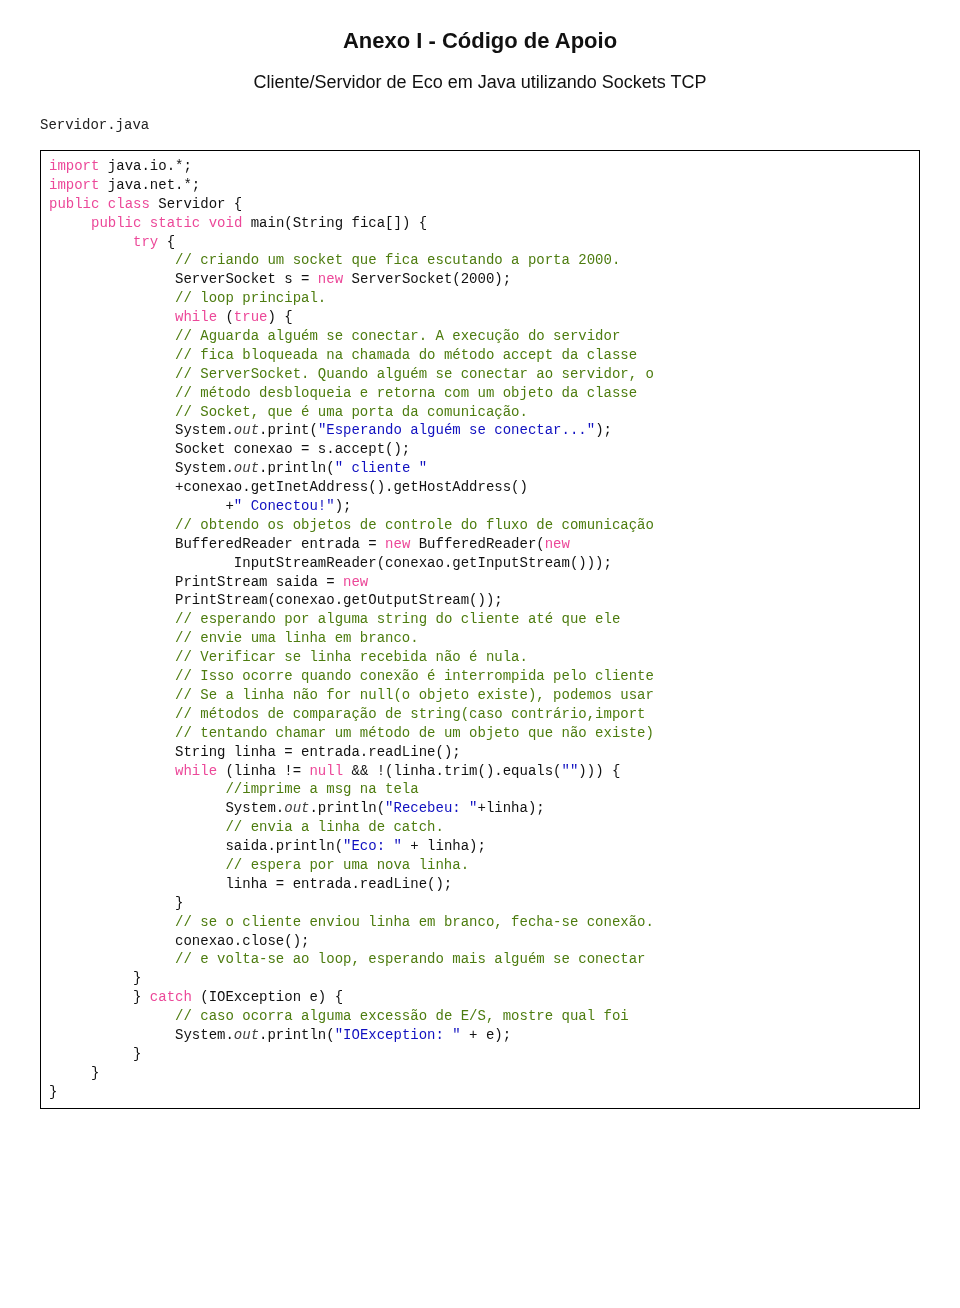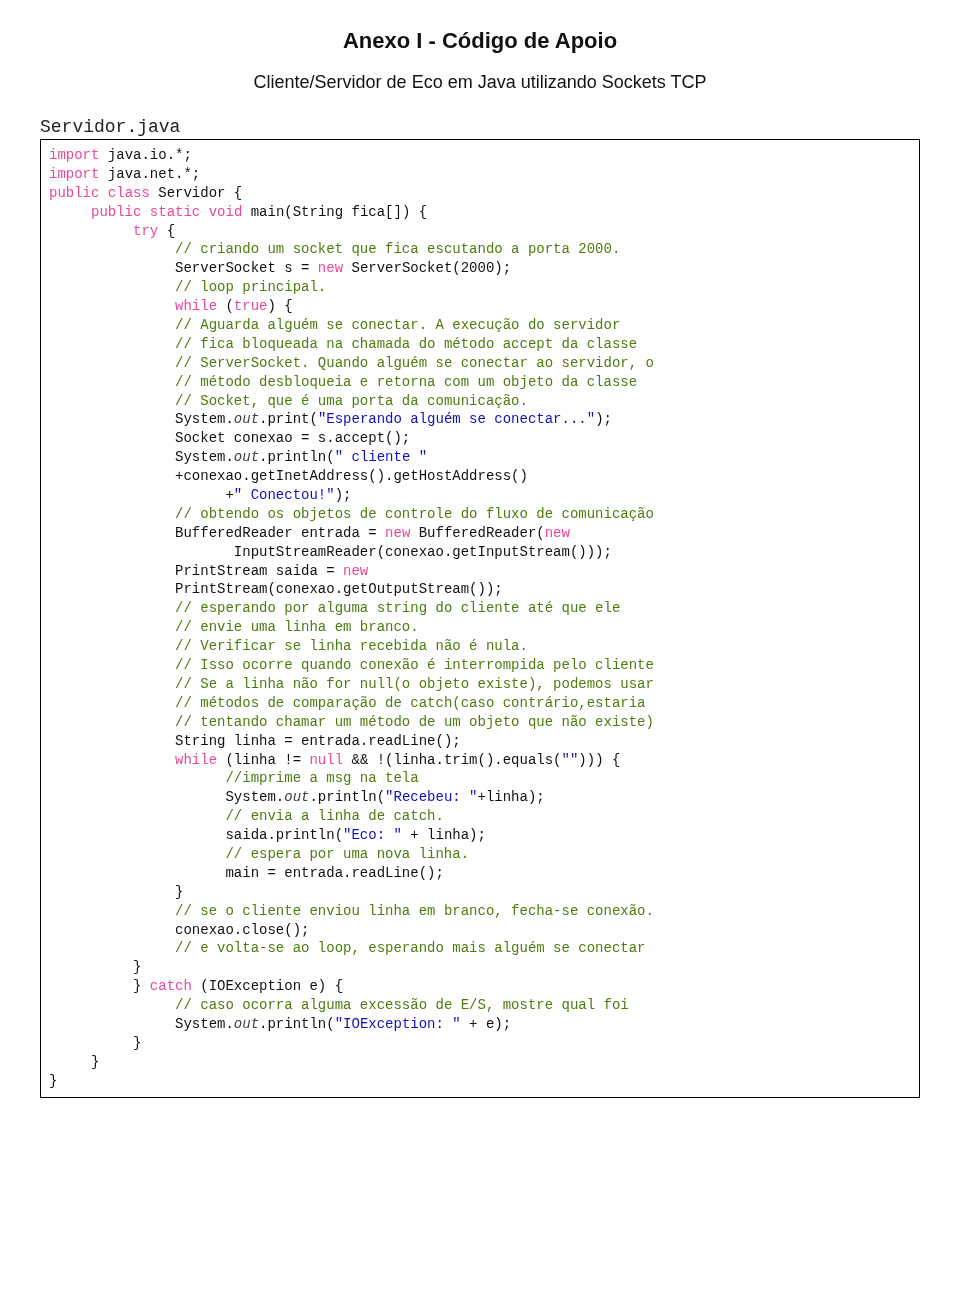--- a/index.html
+++ b/index.html
@@ -23,23 +23,23 @@
   .doc-subtitle {
     text-align:center;
     font-family:Arial, Helvetica, sans-serif;
     font-weight:normal;
     font-size:18px;
     margin-bottom:24px;
   }
 
   .file-label {
     font-family:"Courier New", Courier, monospace;
-    font-size:18px;
+    font-size:14px;
     color:#222;
-    margin-bottom:2px;
+    margin-bottom:17px;
   }
 
   .code-frame {
     border:1px solid #000;
     padding:6px 8px 6px 8px;
     line-height:1.35;
   }
   .code-frame pre {
     margin:0;
     white-space:pre;
@@ -82,30 +82,30 @@
                <span class="cm">// obtendo os objetos de controle do fluxo de comunicação</span>
                <span>BufferedReader entrada = </span><span class="kw">new</span><span> BufferedReader(</span><span class="kw">new</span>
                <span>       InputStreamReader(conexao.getInputStream()));</span>
                <span>PrintStream saida = </span><span class="kw">new</span>
                <span>PrintStream(conexao.getOutputStream());</span>
                <span class="cm">// esperando por alguma string do cliente até que ele</span>
                <span class="cm">// envie uma linha em branco.</span>
                <span class="cm">// Verificar se linha recebida não é nula.</span>
                <span class="cm">// Isso ocorre quando conexão é interrompida pelo cliente</span>
                <span class="cm">// Se a linha não for null(o objeto existe), podemos usar</span>
-               <span class="cm">// métodos de comparação de catch(caso contrário,estaria</span>
+               <span class="cm">// métodos de comparação de string(caso contrário,import</span>
                <span class="cm">// tentando chamar um método de um objeto que não existe)</span>
                <span>String linha = entrada.readLine();</span>
                <span class="kw">while</span><span> (linha != </span><span class="kw">null</span><span> &amp;&amp; !(linha.trim().equals(</span><span class="str">""</span><span>))) {</span>
                      <span class="cm">//imprime a msg na tela</span>
                      <span>System.</span><span class="st">out</span><span>.println(</span><span class="str">"Recebeu: "</span><span>+linha);</span>
                      <span class="cm">// envia a linha de catch.</span>
                      <span>saida.println(</span><span class="str">"Eco: "</span><span> + linha);</span>
                      <span class="cm">// espera por uma nova linha.</span>
-                     <span>main = entrada.readLine();</span>
+                     <span>linha = entrada.readLine();</span>
                <span>}</span>
                <span class="cm">// se o cliente enviou linha em branco, fecha-se conexão.</span>
                <span>conexao.close();</span>
                <span class="cm">// e volta-se ao loop, esperando mais alguém se conectar</span>
           <span>}</span>
           <span>}</span> <span class="kw">catch</span><span> (IOException e) {</span>
                <span class="cm">// caso ocorra alguma excessão de E/S, mostre qual foi</span>
                <span>System.</span><span class="st">out</span><span>.println(</span><span class="str">"IOException: "</span><span> + e);</span>
           <span>}</span>
      <span>}</span>

